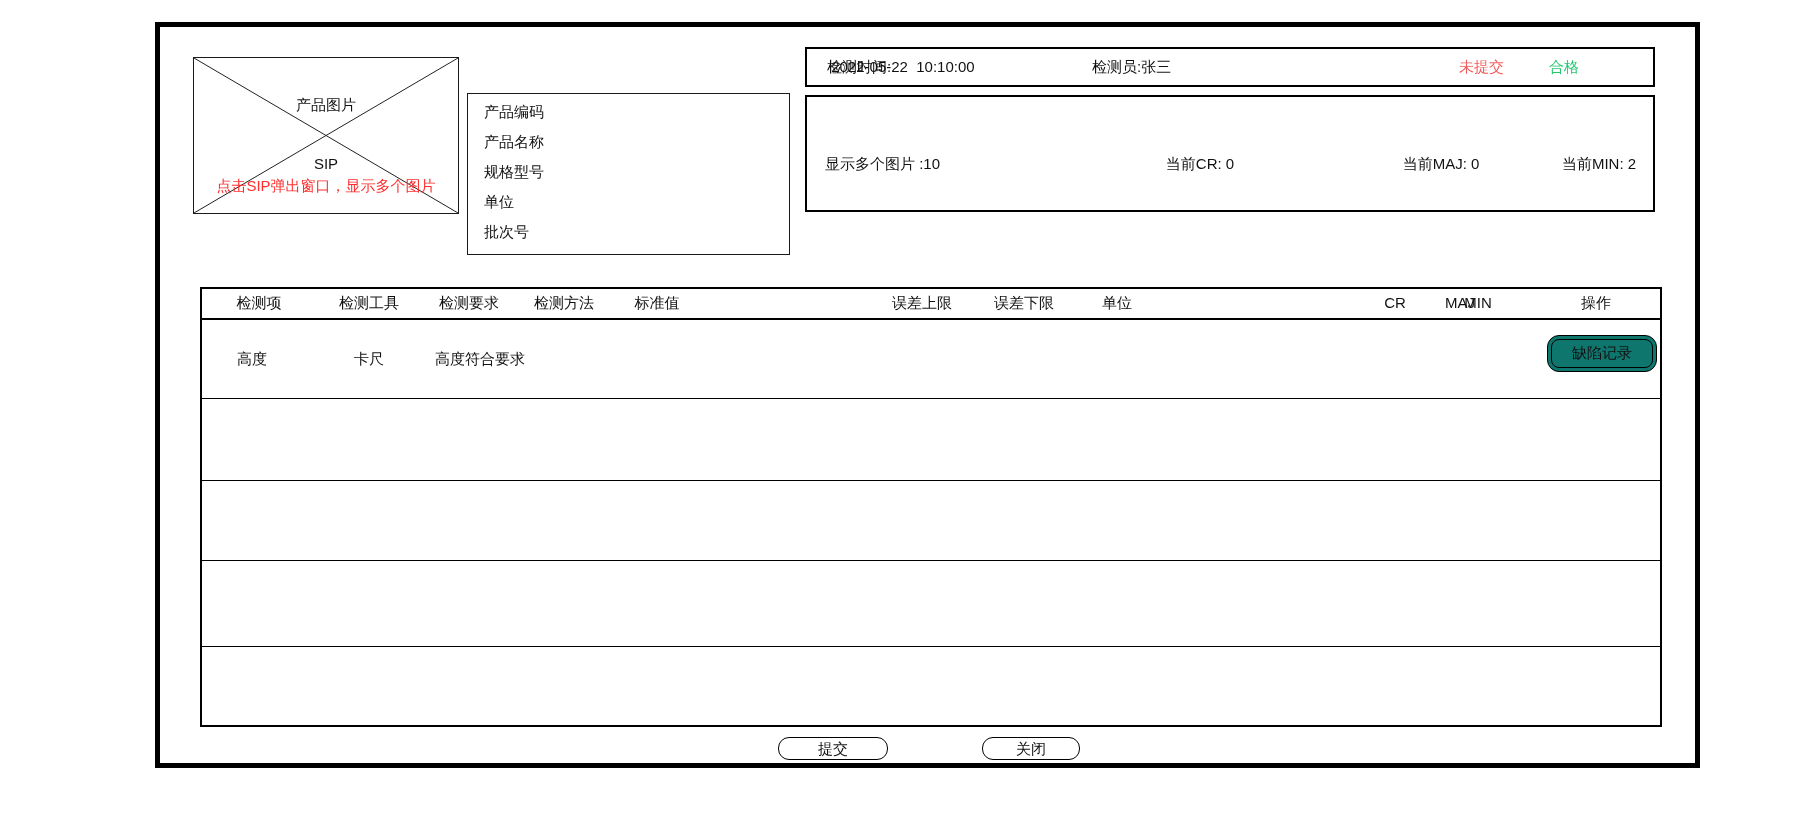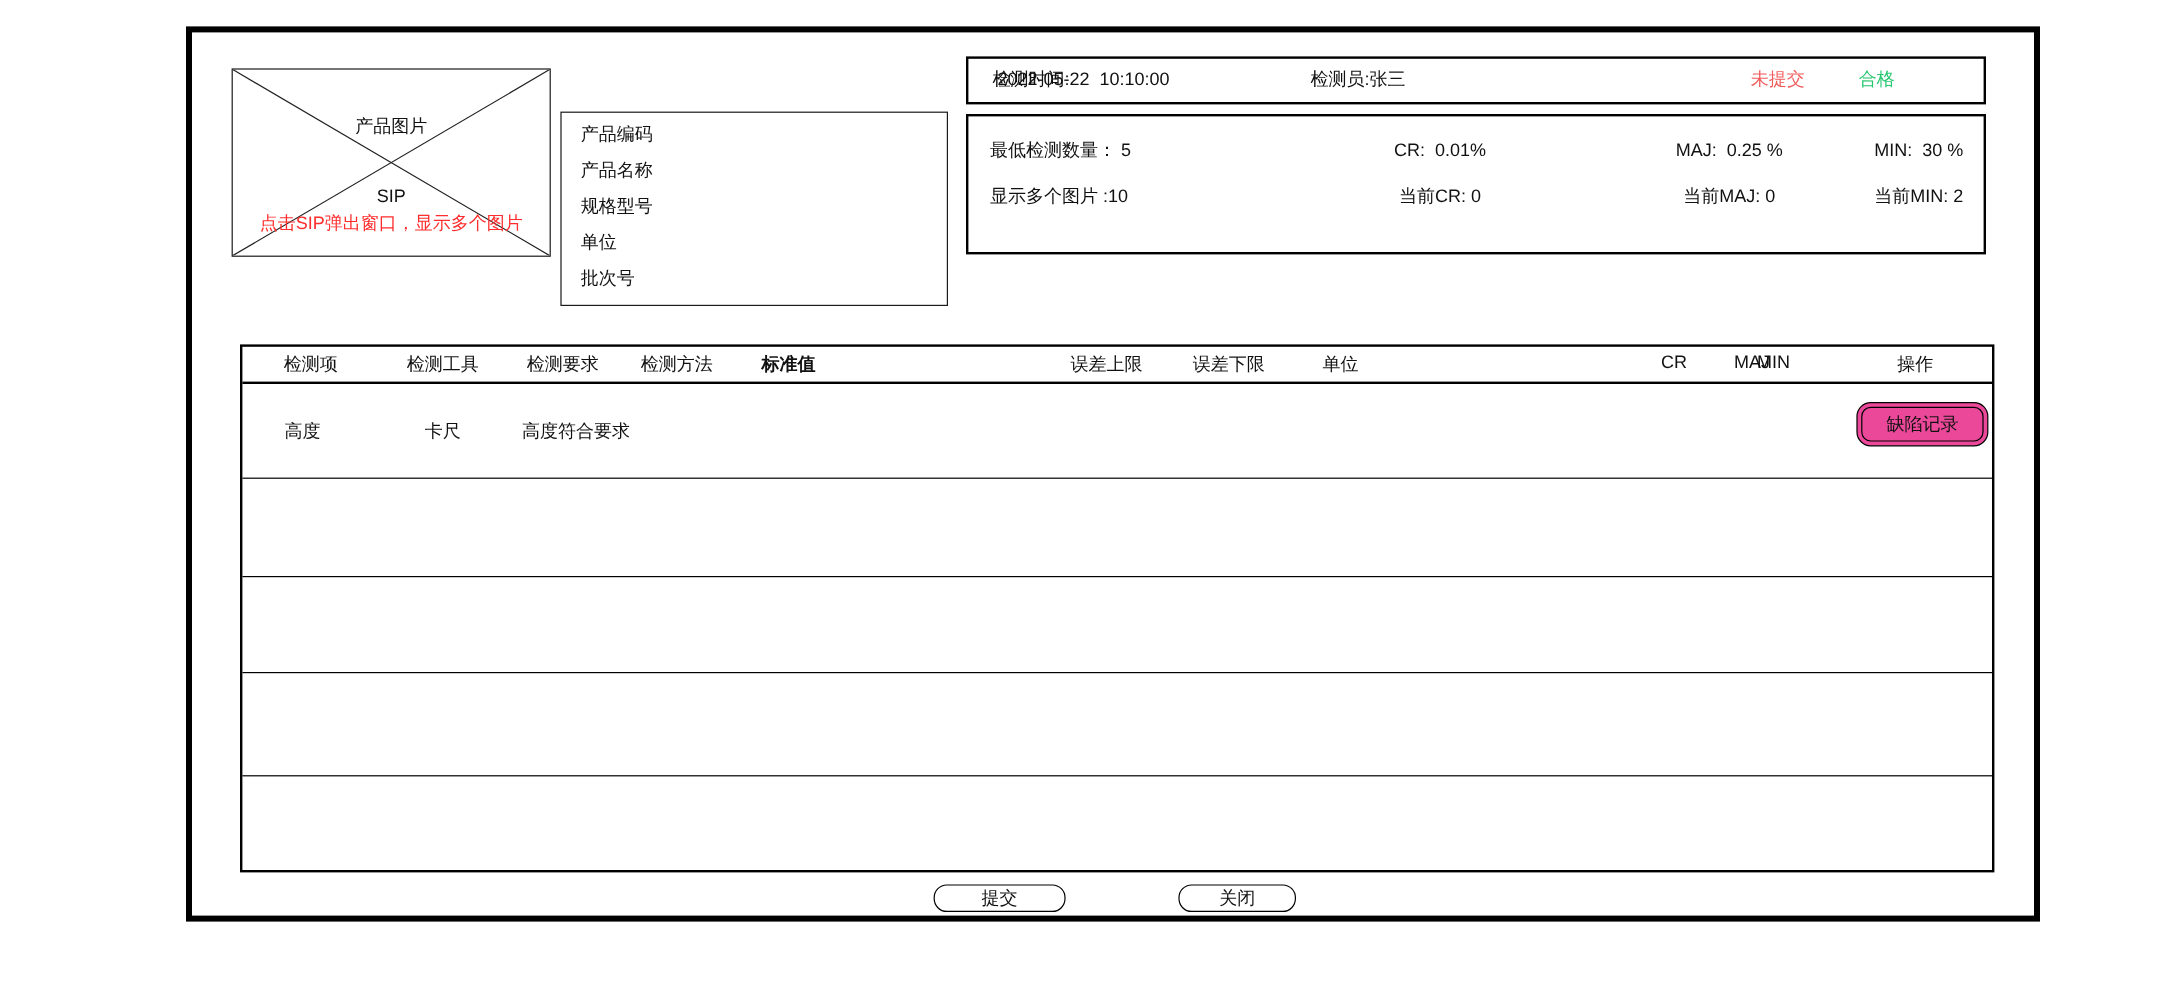--- a/index.html
+++ b/index.html
@@ -62,21 +62,21 @@
   .trow{position:relative;border-bottom:1.5px solid #000;}
   .trow.r1{height:77.5px;}
   .trow.r2{height:81.5px;}
   .trow.r3{height:78.5px;}
   .trow.r4{height:85.5px;}
   .trow.r5{height:76px;border-bottom:none;}
   .td{position:absolute;top:30px;font-size:15px;white-space:nowrap;}
   .td.ctr{transform:translateX(-50%);}
   .defect-btn{
     position:absolute;left:1345px;top:15px;width:110px;height:37px;
-    background:#ec4899;border:1.5px solid #000;border-radius:12px;
+    background:#0f766e;border:1.5px solid #000;border-radius:12px;
     outline:1px solid #000;outline-offset:-5px;
     font-size:15px;font-family:inherit;color:#111;cursor:pointer;
   }
   
   .btn{
     position:absolute;top:710px;height:23px;background:#fff;
     border:1.5px solid #000;border-radius:11px;
     font-size:15px;font-family:inherit;color:#111;cursor:pointer;line-height:18px;
   }
   .btn.submit{left:618px;width:110px;}
@@ -106,41 +106,35 @@
   </div>
 
   <div class="hdrbox">
     <span class="h-time"><span>检测时间:</span> <span>2022-05-22  10:10:00</span></span>
     <span class="h-insp">检测员:张三</span>
     <span class="red2" style="left:652px;">未提交</span>
     <span class="green" style="left:742px;">合格</span>
   </div>
 
   <div class="statsbox">
-    <div class="srow r1">
-      <span class="scell sc1">最低检测数量： 5</span>
-      <span class="scell sc2">CR:  0.01%</span>
-      <span class="scell sc3">MAJ:  0.25 %</span>
-      <span class="scell sc4">MIN:  30 %</span>
-    </div>
     <div class="srow r2">
       <span class="scell sc1">显示多个图片 :10</span>
       <span class="scell sc2">当前CR: 0</span>
       <span class="scell sc3">当前MAJ: 0</span>
       <span class="scell sc4">当前MIN: 2</span>
     </div>
   </div>
 
   <div class="table">
     <div class="thead">
       <span class="th" style="left:57px;">检测项</span>
       <span class="th" style="left:167px;">检测工具</span>
       <span class="th" style="left:267px;">检测要求</span>
       <span class="th" style="left:362px;">检测方法</span>
-      <span class="th" style="left:455px;font-weight:bold;">标准值</span>
+      <span class="th" style="left:455px;">标准值</span>
       <span class="th" style="left:720px;">误差上限</span>
       <span class="th" style="left:822px;">误差下限</span>
       <span class="th" style="left:915px;">单位</span>
       <span class="th" style="left:1193px;">CR</span>
       <span class="th" style="left:1258px;">MAJ</span>
       <span class="th" style="left:1276px;">MIN</span>
       <span class="th" style="left:1394px;">操作</span>
     </div>
     <div class="trow r1">
       <span class="td ctr" style="left:50px;">高度</span>

